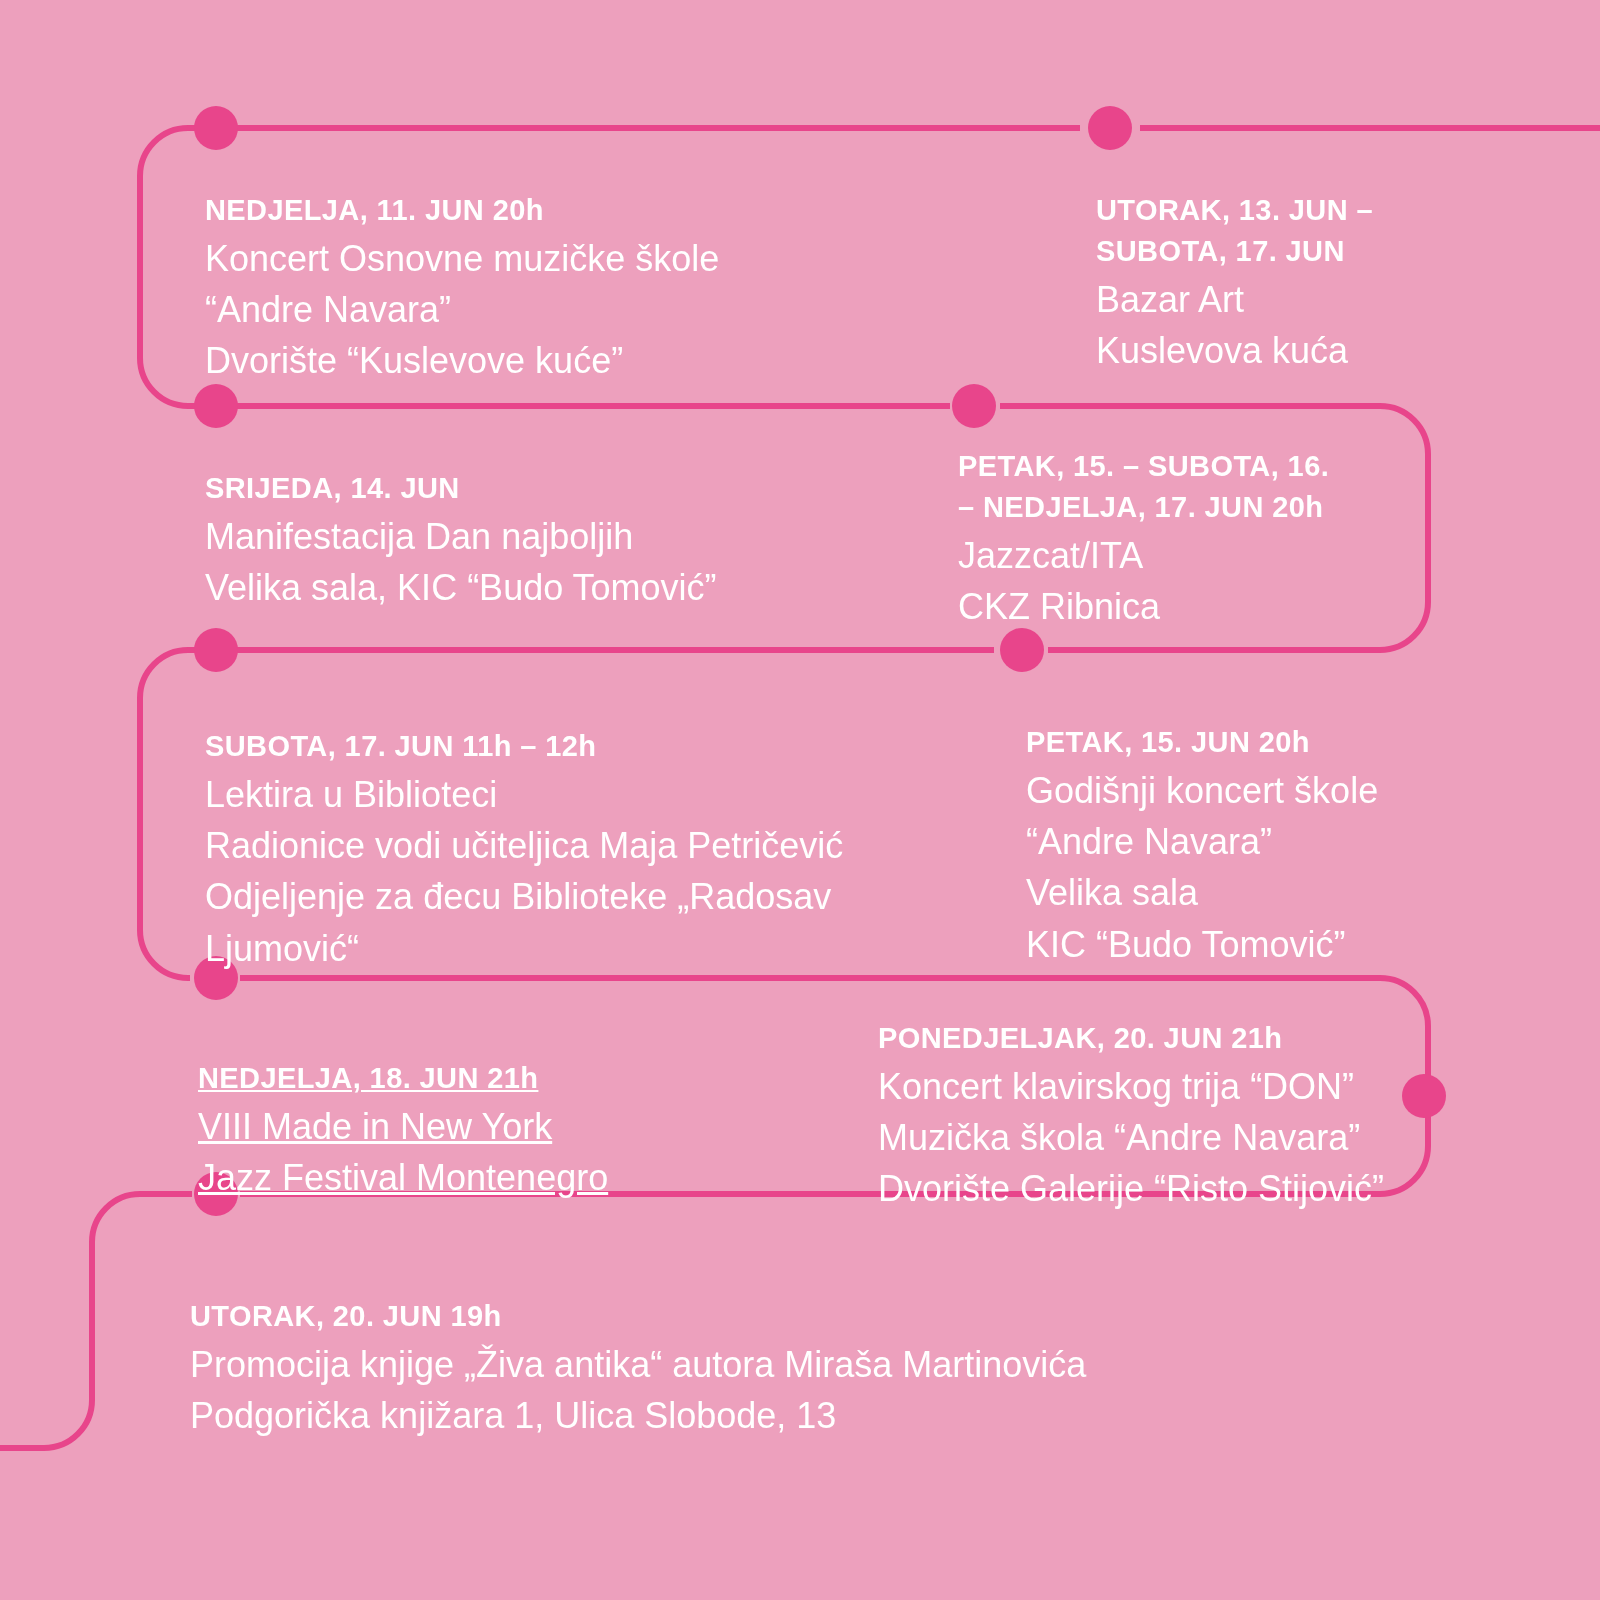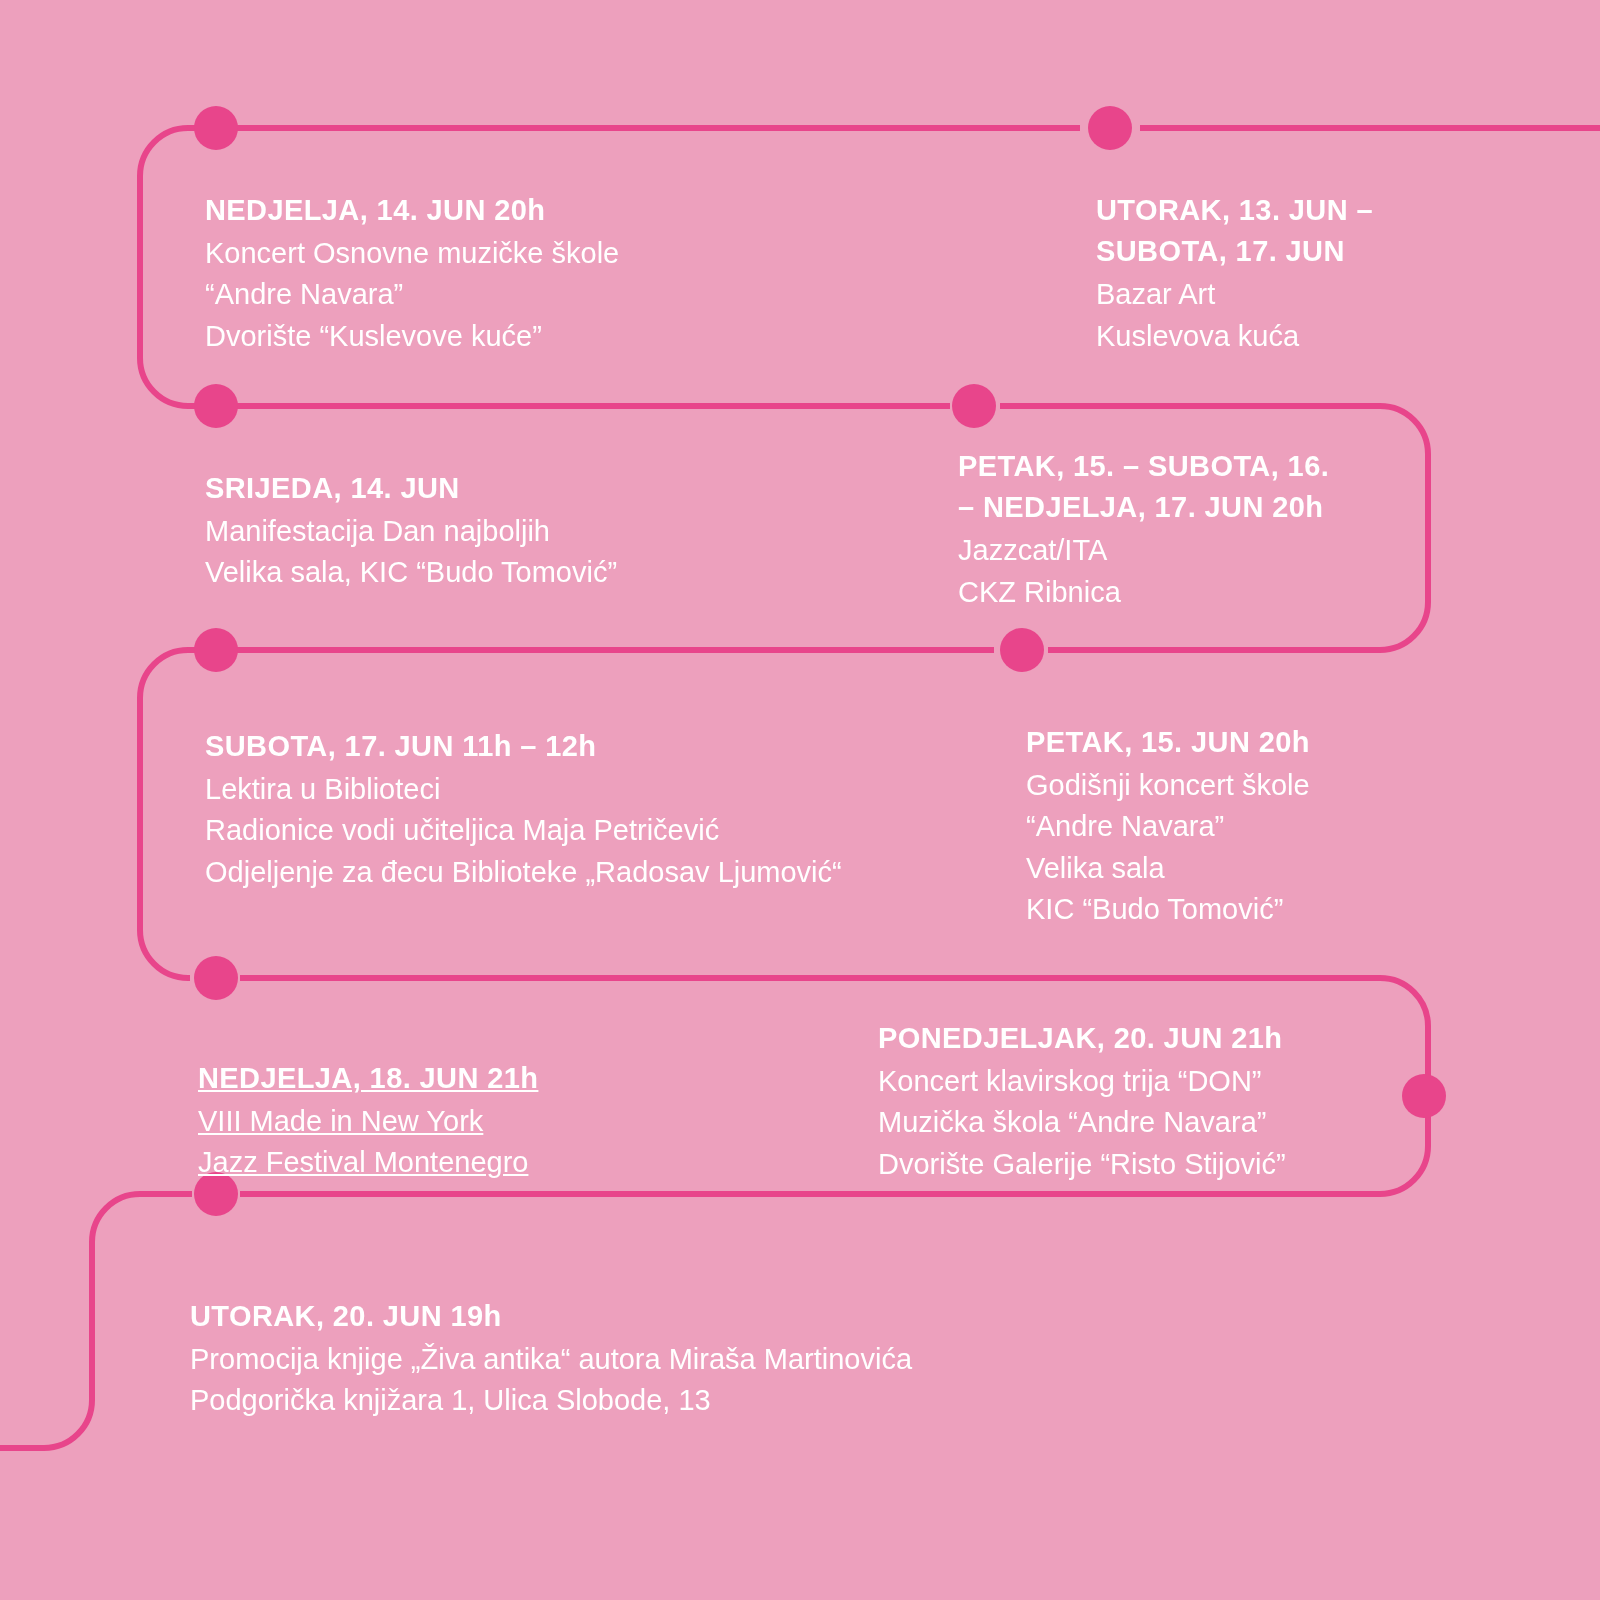--- a/index.html
+++ b/index.html
@@ -35,21 +35,21 @@
   }
   .event .title {
     font-weight: bold;
     font-size: 29px;
     letter-spacing: 0.4px;
     line-height: 1.42;
     white-space: pre-line;
     margin: 0 0 2px 0;
   }
   .event .lines {
-    font-size: 29px;
+    font-size: 36px;
     line-height: 1.42;
     white-space: pre-line;
     font-weight: 400;
     margin: 0;
   }
   
   #ev-0  { left: 205px;  top: 190px;  width: 720px; }
   #ev-1  { left: 1096px; top: 190px;  width: 440px; }
   #ev-2  { left: 205px;  top: 468px;  width: 700px; }
   #ev-3  { left: 958px;  top: 446px;  width: 500px; }
@@ -85,21 +85,21 @@
       <circle cx="974" cy="406" r="22"></circle>
       <circle cx="216" cy="650" r="22"></circle>
       <circle cx="1022" cy="650" r="22"></circle>
       <circle cx="216" cy="978" r="22"></circle>
       <circle cx="1424" cy="1096" r="22"></circle>
       <circle cx="216" cy="1194" r="22"></circle>
     </g>
   </svg>
 
   <div class="event" id="ev-0">
-    <div class="title">NEDJELJA, 14. JUN  20h</div>
+    <div class="title">NEDJELJA, 11. JUN  20h</div>
     <div class="lines">Koncert Osnovne muzičke škole
 “Andre Navara”
 Dvorište “Kuslevove kuće”</div>
   </div>
 
   <div class="event" id="ev-1">
     <div class="title">UTORAK, 13. JUN –
 SUBOTA, 17. JUN</div>
     <div class="lines">Bazar Art
 Kuslevova kuća</div>

